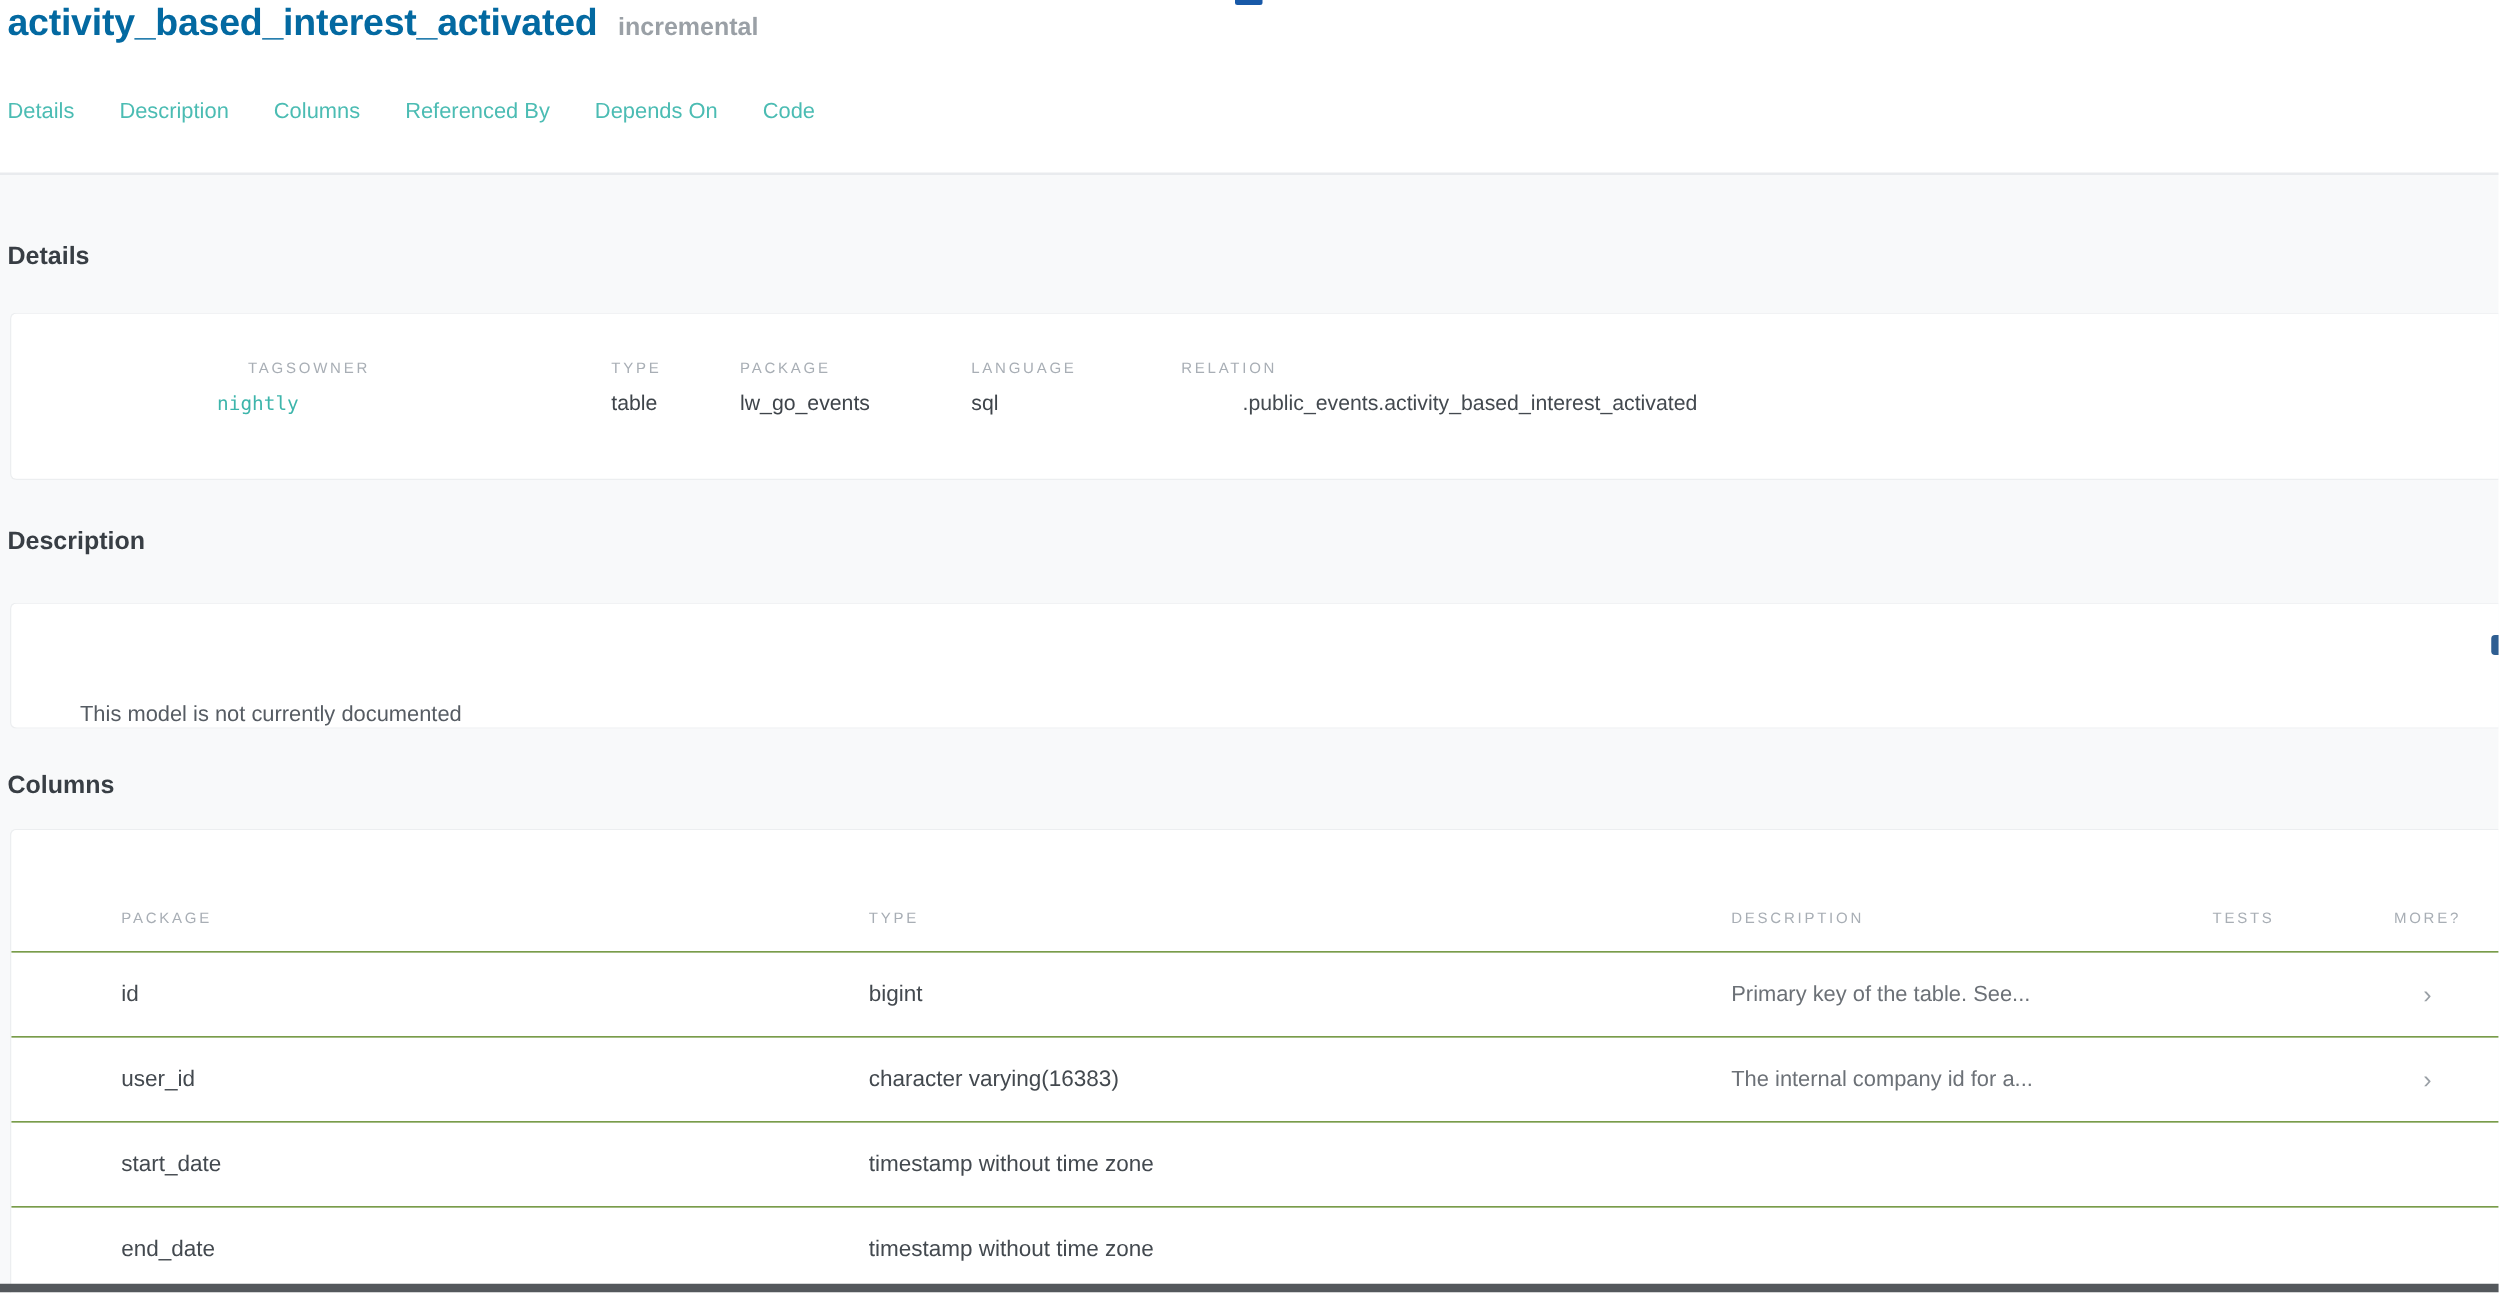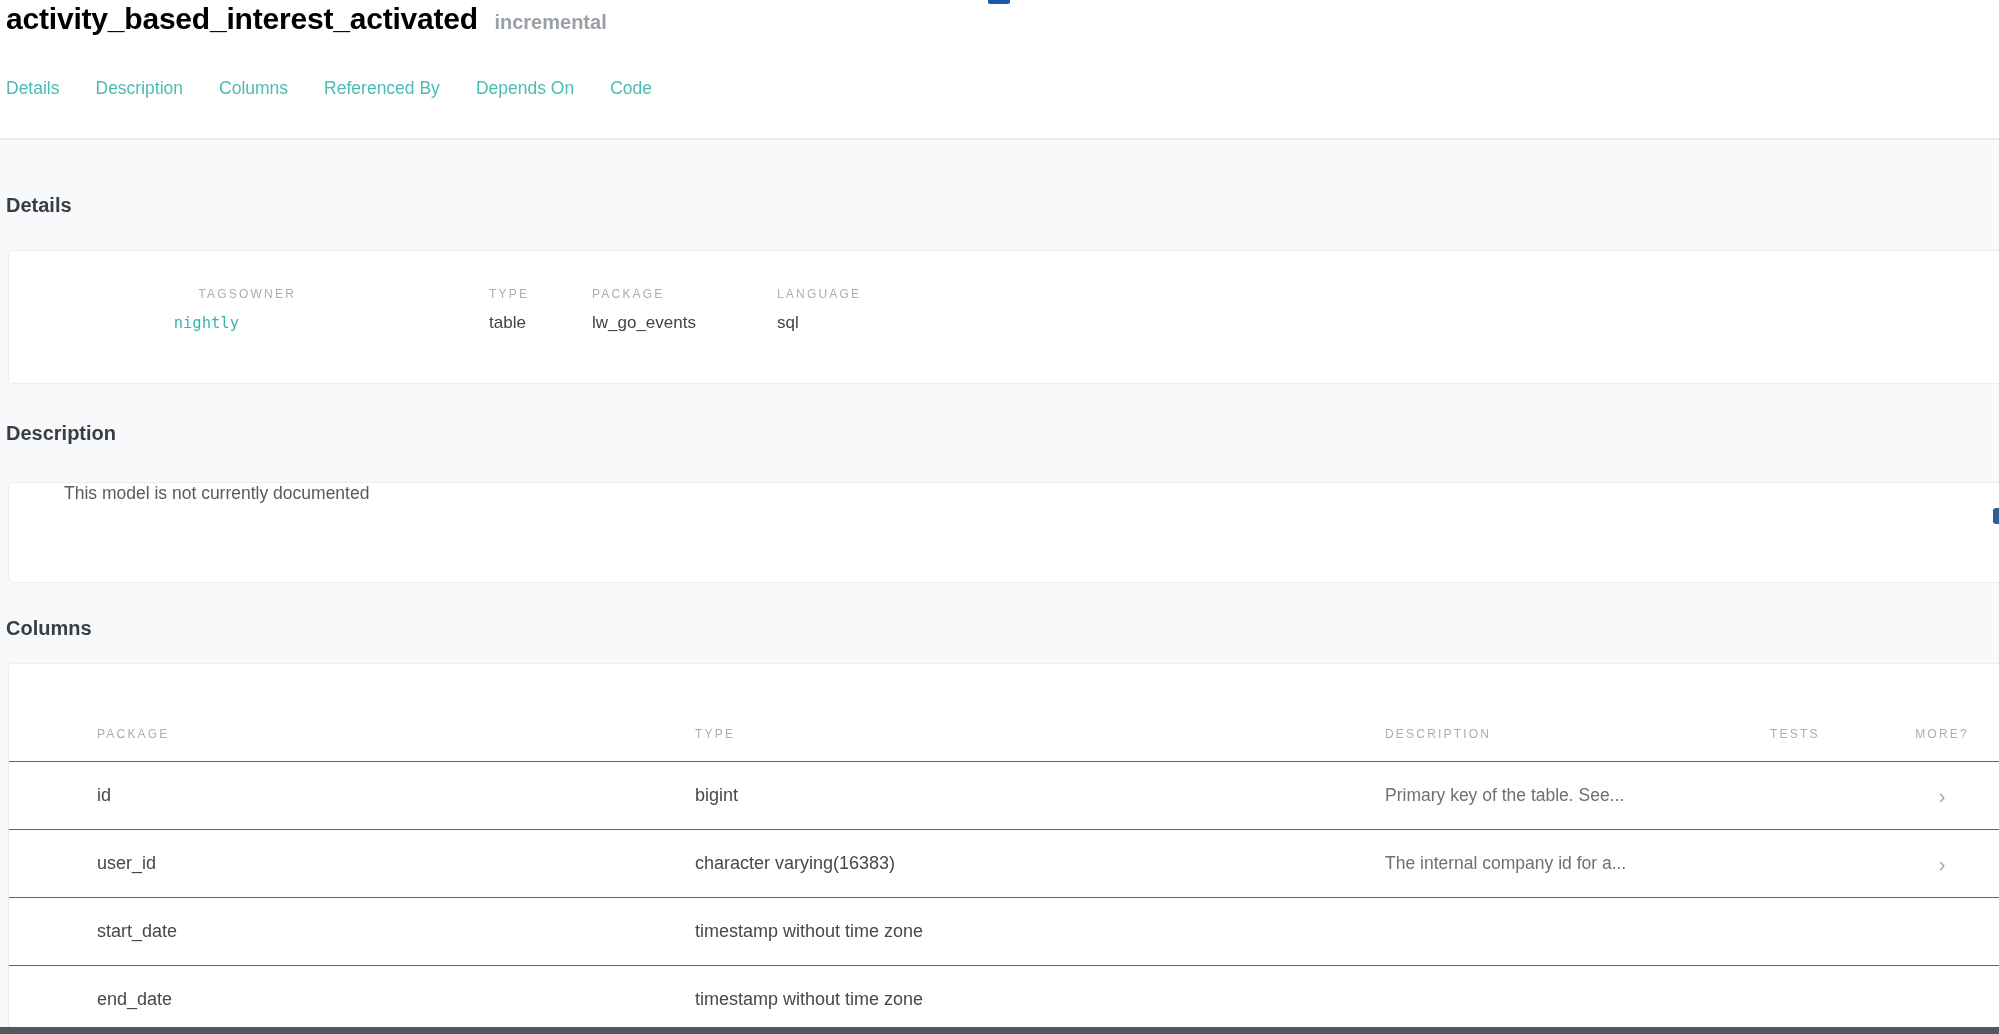--- a/index.html
+++ b/index.html
@@ -6,21 +6,21 @@
   html, body {
     width: 1999px; height: 1034px;
     font-family: "Liberation Sans", sans-serif;
     background: #ffffff;
     overflow: hidden;
     position: relative;
   }
   
   .page-header { position: absolute; left: 6px; top: 0; white-space: nowrap; }
   .model-title {
-    display: inline; font-size: 30px; font-weight: bold; color: #000000;
+    display: inline; font-size: 30px; font-weight: bold; color: #0369a1;
     letter-spacing: -0.2px; line-height: 38px; margin-top: 47px;
   }
   .model-subtitle {
     display: inline; margin-left: 12px; font-size: 20px; font-weight: bold; color: #9aa0a6;
   }
   .top-cropped-element {
     position: absolute; left: 988px; top: 0; width: 22px; height: 4px;
     background: #1859a8; border-radius: 0 0 2px 2px;
   }
   
@@ -49,21 +49,21 @@
   .detail-field.f-relation { width: auto; }
   .detail-label {
     font-size: 12px; color: #a8aeb5; letter-spacing: 2.2px; line-height: 14px;
   }
   .detail-value { margin-top: 11px; font-size: 17px; color: #3e444a; line-height: 22px; }
   .detail-value.tag-value {
     font-family: "DejaVu Sans Mono", monospace; font-size: 15.5px; color: #3db5ab; cursor: pointer;
   }
   .detail-value.relation-value { padding-left: 49px; color: #43494f; }
   
-  .description-card { top: 482px; height: 101px; display: flex; align-items: flex-start; padding-left: 55px; }
+  .description-card { top: 482px; height: 101px; display: flex; align-items: flex-end; padding-left: 55px; }
   .description-text { font-size: 17.5px; color: #565c63; }
   .edge-button {
     position: absolute; right: 0; top: 508px; width: 6px; height: 16px;
     background: #2e5e92; border-radius: 3px 0 0 3px;
   }
   
   .columns-card { top: 663px; height: 380px; overflow: hidden; }
   .col-grid { display: grid; grid-template-columns: 598px 690px 385px 127px 90px; align-items: center; padding-left: 88px; }
   .table-header-row { height: 97px; align-items: end; padding-bottom: 20px; }
   .th {
@@ -113,20 +113,24 @@
     <div class="detail-value">table</div>
   </div>
   <div class="detail-field f-package">
     <div class="detail-label">PACKAGE</div>
     <div class="detail-value">lw_go_events</div>
   </div>
   <div class="detail-field f-language">
     <div class="detail-label">LANGUAGE</div>
     <div class="detail-value">sql</div>
   </div>
+  <div class="detail-field f-relation">
+    <div class="detail-label">RELATION</div>
+    <div class="detail-value relation-value">.public_events.activity_based_interest_activated</div>
+  </div>
 </div>
 
 <div class="section-heading heading-description">Description</div>
 <div class="card description-card">
   <span class="description-text">This model is not currently documented</span>
 </div>
 <div class="edge-button"></div>
 
 <div class="section-heading heading-columns">Columns</div>
 <div class="card columns-card">

